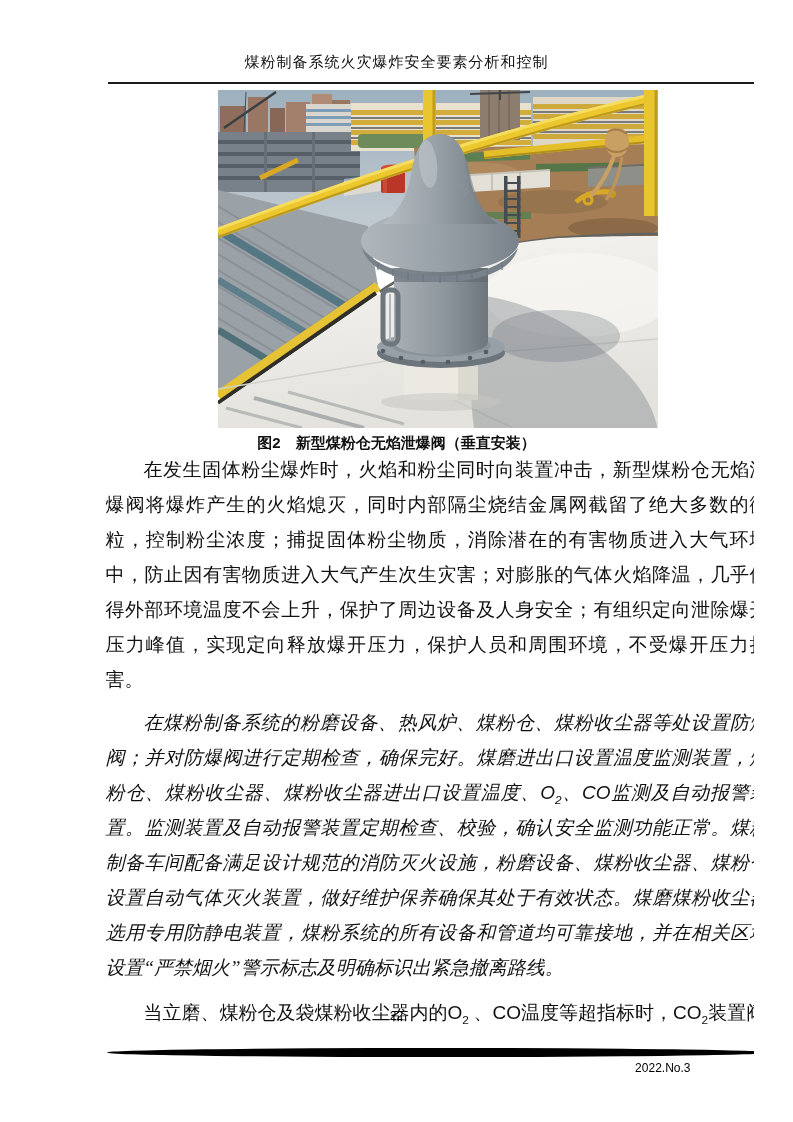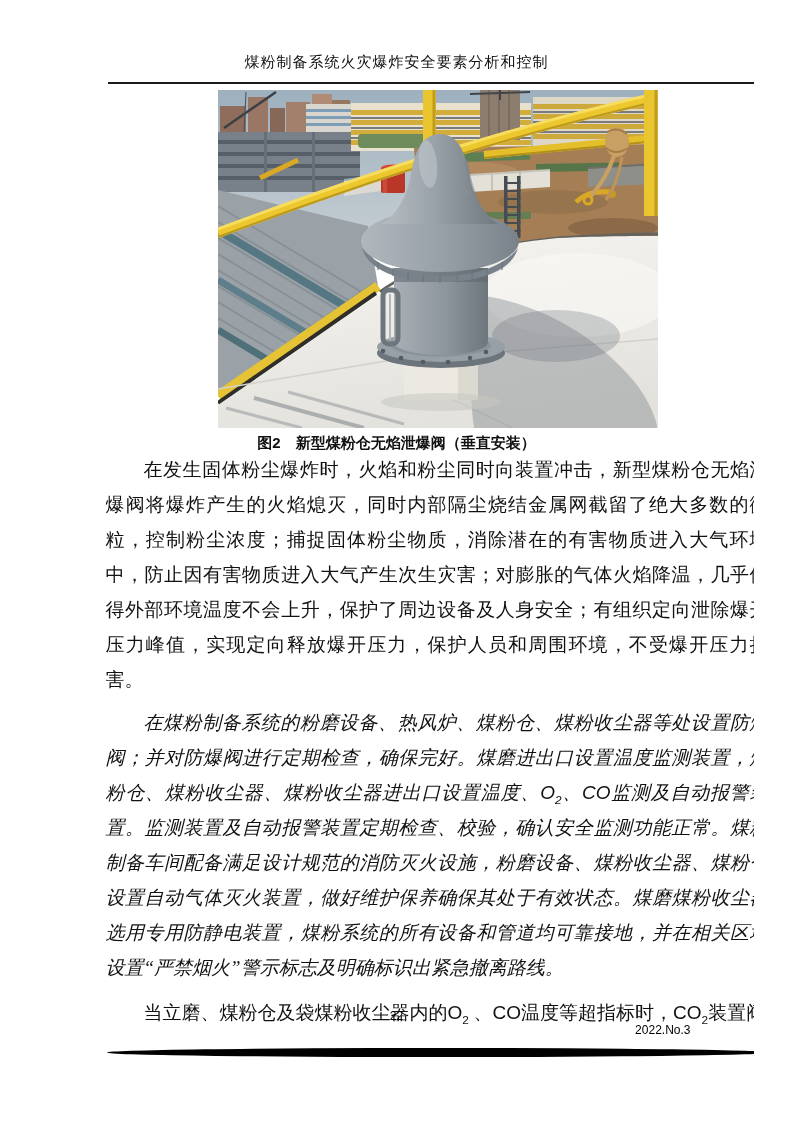--- a/index.html
+++ b/index.html
@@ -41,21 +41,21 @@
   sub { font-size:0.62em; line-height:0; }
   .footer-bar {
     position:absolute; top:1048px; left:67px; width:663px; height:9px;
     background:#000; border-radius:50%;
   }
   .footer-page {
     position:absolute; top:1009px; left:0; width:100%; text-align:center;
     font-size:12px; font-family:"Liberation Sans","DejaVu Sans",sans-serif;
   }
   .footer-issue {
-    position:absolute; top:1023px; right:63px;
+    position:absolute; top:1061px; right:63px;
     font-size:12px; font-family:"Liberation Sans","DejaVu Sans",sans-serif;
   }
 </style>
 </head>
 <body>
 
 <div class="page">
 
   <div class="header-title">煤粉制备系统火灾爆炸安全要素分析和控制</div>
   <div class="header-rule"></div>

